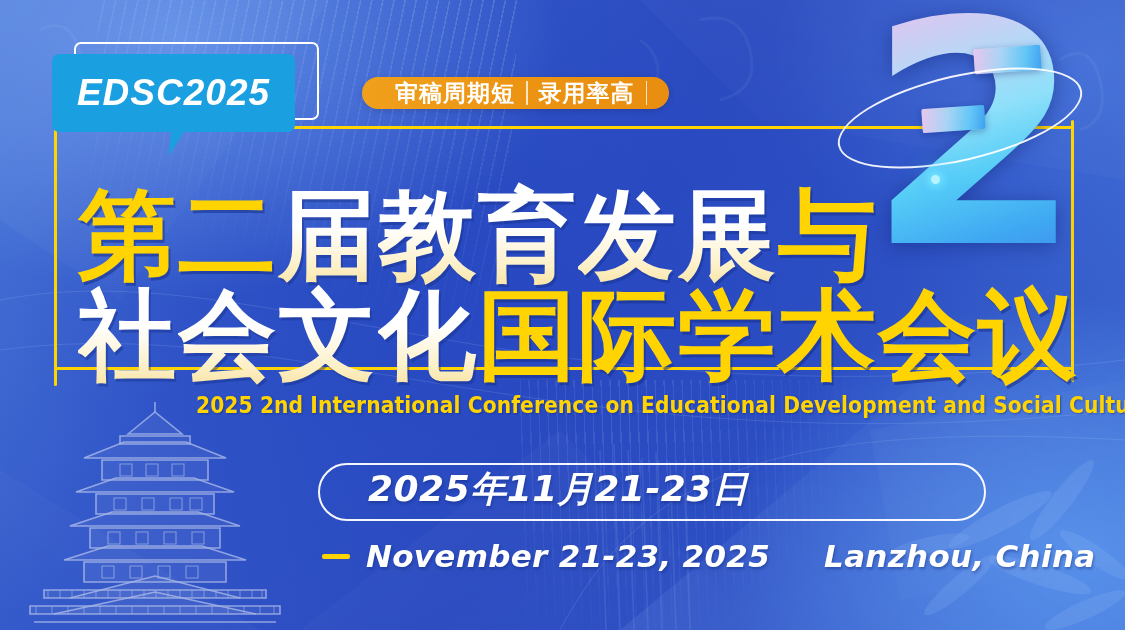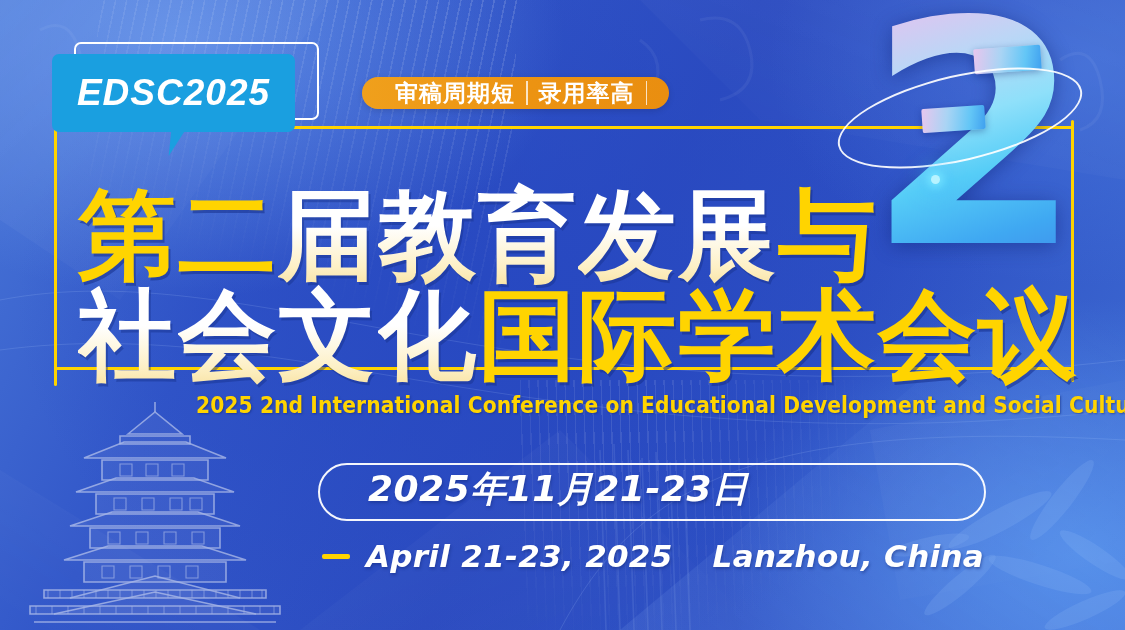--- a/index.html
+++ b/index.html
@@ -177,21 +177,21 @@
     position:absolute; left:322px; top:538px;
     display:flex; align-items:center; gap:16px;
   }
   #en-dash { width:28px; height:5px; background:#ffd400; border-radius:2px; }
   #date-en, #place-en {
     color:#fff; font-size:31px; font-weight:600; font-style:italic;
     white-space:nowrap; letter-spacing:.3px;
     font-family:"DejaVu Sans","Liberation Sans", sans-serif;
     text-shadow:1px 2px 3px rgba(18,40,120,.45);
   }
-  #place-en { margin-left:24px; }
+  #place-en { margin-left:38px; }
 
   
   #pagoda { position:absolute; left:24px; top:400px; width:262px; height:230px; opacity:.55; }
 </style>
 </head>
 <body>
 
 <div id="banner">
 
   <div class="bg-layer">
@@ -327,17 +327,17 @@
   <div id="subtitle-en">2025 2nd International Conference on Educational Development and Social Culture</div>
 
   <div id="date-bar">
     <div id="date-cn-wrap">
       <span id="date-cn">2025年11月21-23日</span>
     </div>
   </div>
 
   <div id="date-row-en">
     <span id="en-dash"></span>
-    <span id="date-en">April 21-23, 2025</span>
+    <span id="date-en">November 21-23, 2025</span>
     <span id="place-en">Lanzhou, China</span>
   </div>
 
 </div>
 
 </body></html>

